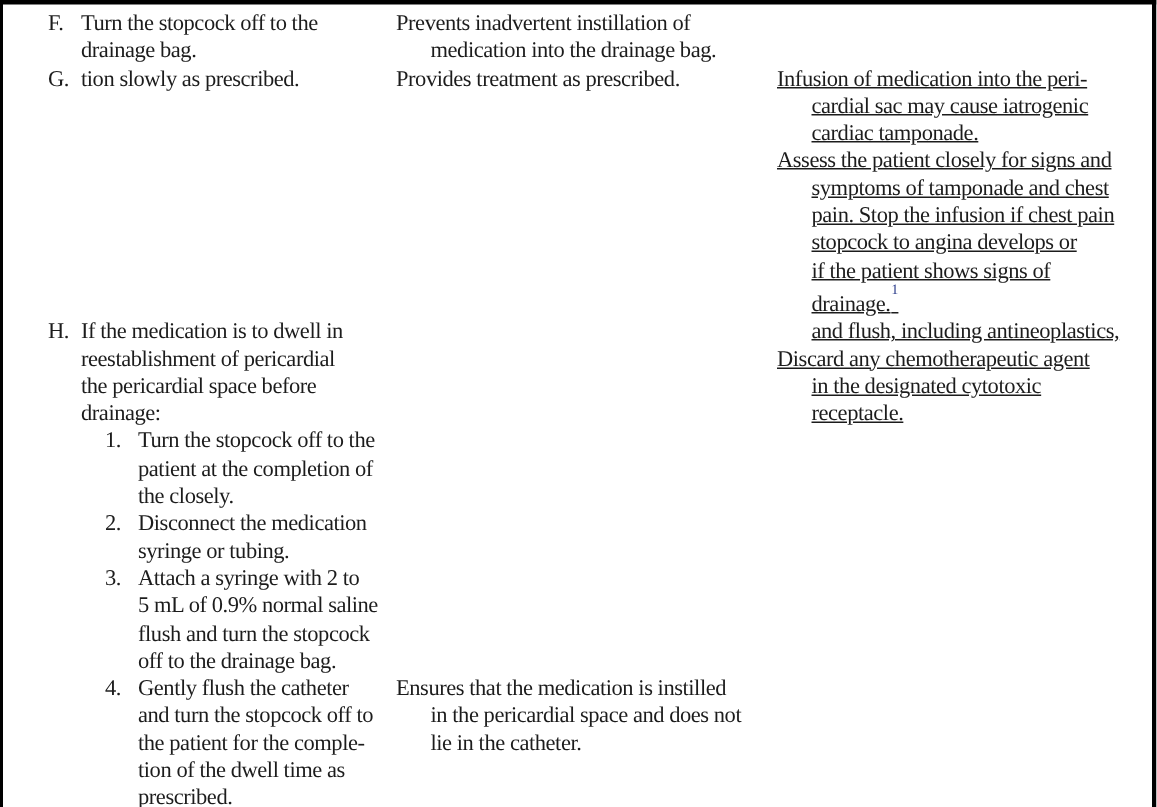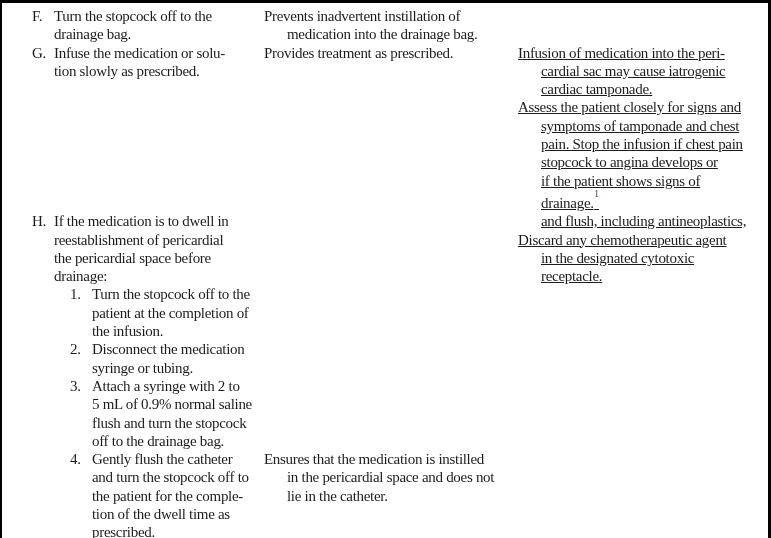--- a/index.html
+++ b/index.html
@@ -68,21 +68,20 @@
       <div class="cell rationale">
         <div class="para">
           <div class="ln">Prevents inadvertent instillation of</div>
           <div class="ln cont">medication into the drainage bag.</div>
         </div>
       </div>
       <div class="cell considerations"></div>
       <div class="cell step">
         <div class="item main">
           <span class="label">G.</span>
-          <div class="ln">Infuse the medication or solu-</div>
           <div class="ln">tion slowly as prescribed.</div>
         </div>
       </div>
       <div class="cell rationale">
         <div class="para">
           <div class="ln">Provides treatment as prescribed.</div>
         </div>
       </div>
       <div class="cell considerations">
         <div class="para">
@@ -104,21 +103,21 @@
           <span class="label">H.</span>
           <div class="ln">If the medication is to dwell in</div>
           <div class="ln">reestablishment of pericardial</div>
           <div class="ln">the pericardial space before</div>
           <div class="ln">drainage:</div>
         </div>
         <div class="item sub">
           <span class="label">1.</span>
           <div class="ln">Turn the stopcock off to the</div>
           <div class="ln">patient at the completion of</div>
-          <div class="ln">the infusion.</div>
+          <div class="ln">the closely.</div>
         </div>
         <div class="item sub">
           <span class="label">2.</span>
           <div class="ln">Disconnect the medication</div>
           <div class="ln">syringe or tubing.</div>
         </div>
         <div class="item sub">
           <span class="label">3.</span>
           <div class="ln">Attach a syringe with 2 to</div>
           <div class="ln">5 mL of 0.9% normal saline</div>

